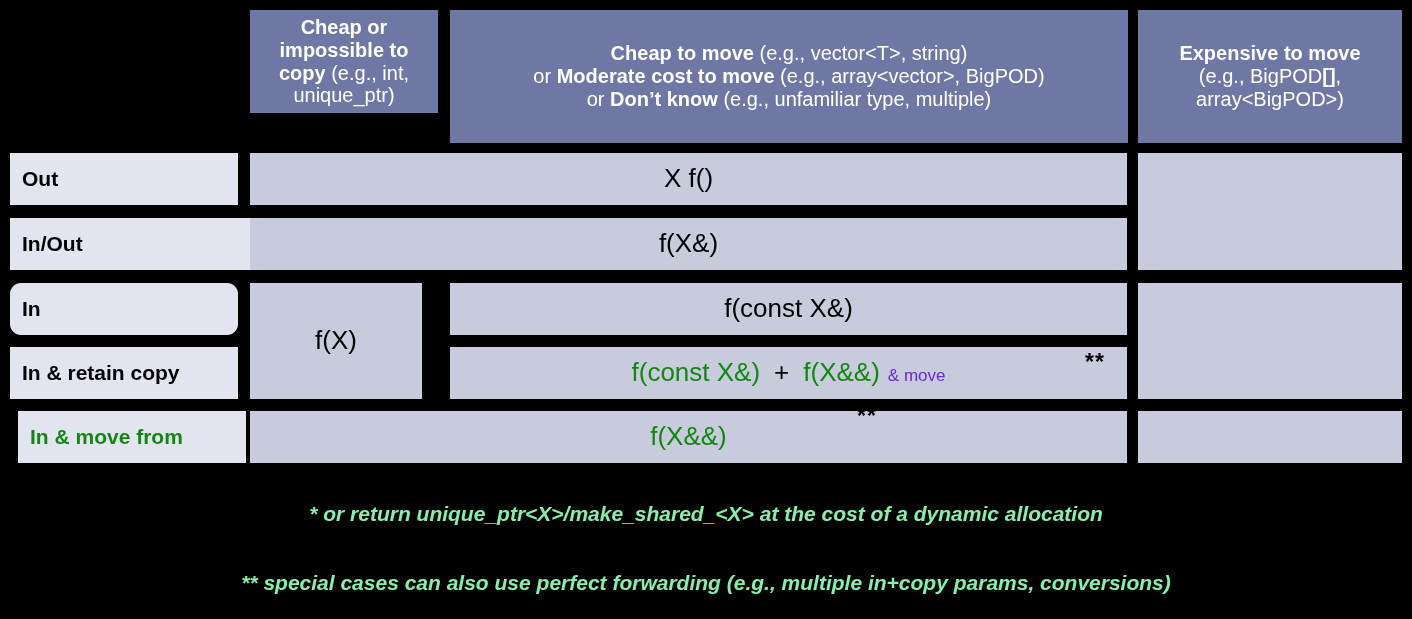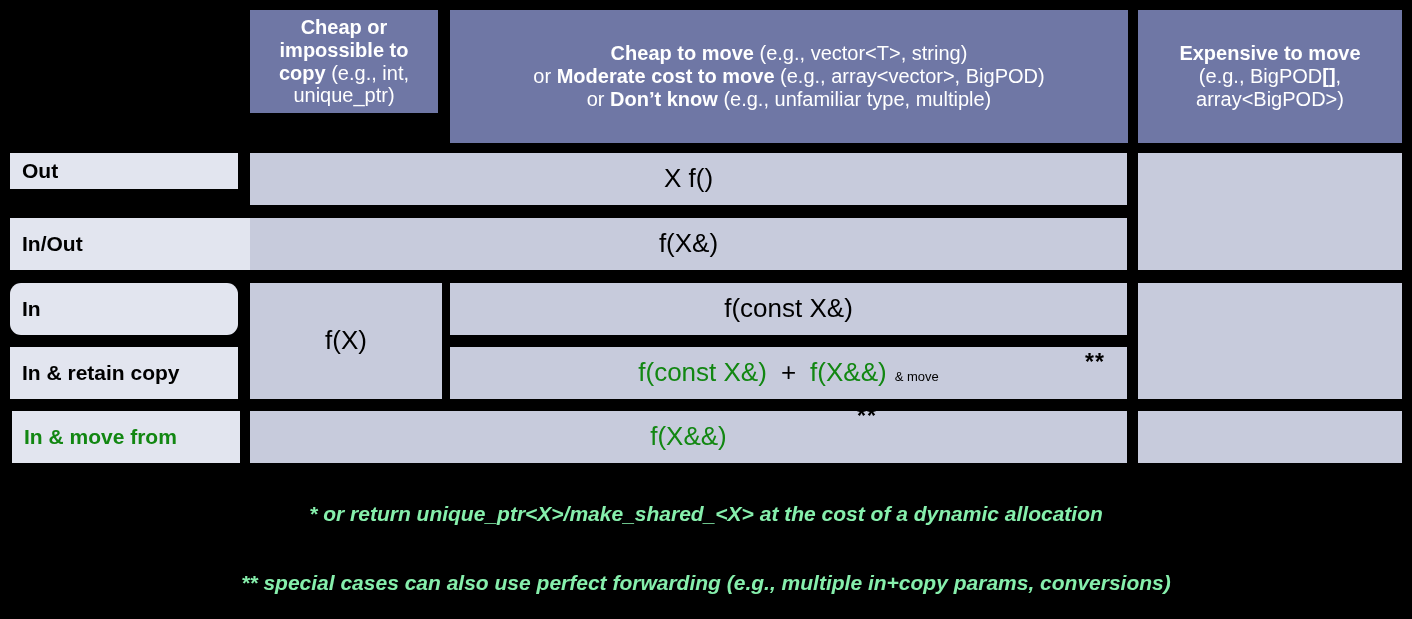--- a/index.html
+++ b/index.html
@@ -61,22 +61,22 @@
     background: #C7CBDC;
     color: #000000;
     font-size: 26px;
     font-weight: 400;
     align-items: center;
   }
   .body-cell.empty { }
 
   .code-green { color: #128712; }
   .small-green {
-    color: #000000;
-    font-size: 13px;
+    color: #6d28d9;
+    font-size: 17px;
   }
   .plus {
     color: #000000;
     padding: 0 14px;
   }
 
   
   .stars {
     position: absolute;
     right: 22px;
@@ -129,51 +129,51 @@
   </div>
 
   <div class="cell hdr" style="left:1138px; top:10px; width:264px; height:133px;">
     <span>
       <b>Expensive to move</b><br>
       <span>(e.g., BigPOD</span><b>[]</b><span>,</span><br>
       <span>array&lt;BigPOD&gt;)</span>
     </span>
   </div>
 
-  <div class="cell rowlabel" style="left:10px; top:153px; width:228px; height:36px;">
+  <div class="cell rowlabel" style="left:10px; top:153px; width:228px; height:52px;">
     <span>Out</span>
   </div>
 
   <div class="cell rowlabel" style="left:10px; top:218px; width:268px; height:52px;">
     <span>In/Out</span>
   </div>
 
   <div class="cell rowlabel" style="left:10px; top:283px; width:228px; height:52px;border-radius:11px;">
     <span>In</span>
   </div>
 
   <div class="cell rowlabel" style="left:10px; top:347px; width:228px; height:52px;">
     <span>In &amp; retain copy</span>
   </div>
 
-  <div class="cell rowlabel green" style="left:12px; top:411px; width:228px; height:52px;">
+  <div class="cell rowlabel green" style="left:18px; top:411px; width:228px; height:52px;">
     <span>In &amp; move from</span>
   </div>
 
   <div class="cell body-cell" style="left:250px; top:153px; width:877px; height:52px;">
     <span>X f()</span>
   </div>
 
   <div class="cell body-cell empty" style="left:1138px; top:153px; width:264px; height:117px;"></div>
 
   <div class="cell body-cell" style="left:250px; top:218px; width:877px; height:52px;">
     <span>f(X&amp;)</span>
   </div>
 
-  <div class="cell body-cell" style="left:250px; top:283px; width:192px; height:116px;">
+  <div class="cell body-cell" style="left:250px; top:283px; width:172px; height:116px;">
     <span>f(X)</span>
   </div>
 
   <div class="cell body-cell" style="left:450px; top:283px; width:677px; height:52px;">
     <span>f(const X&amp;)</span>
   </div>
 
   <div class="cell body-cell empty" style="left:1138px; top:283px; width:264px; height:116px;"></div>
 
   <div class="cell body-cell" style="left:450px; top:347px; width:677px; height:52px;">

